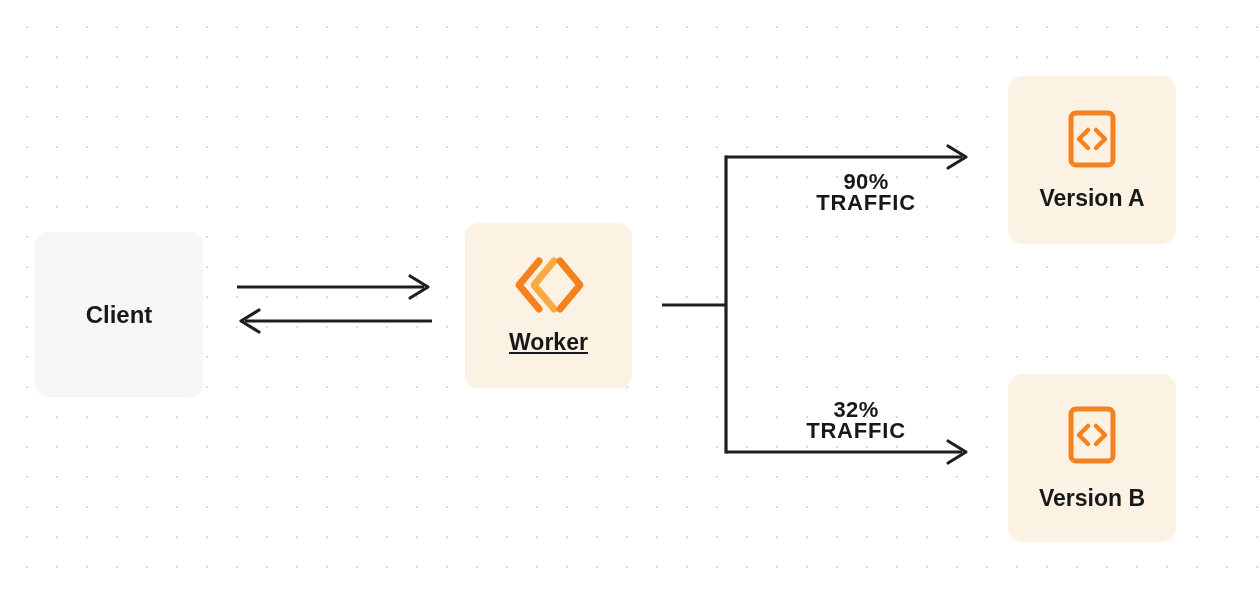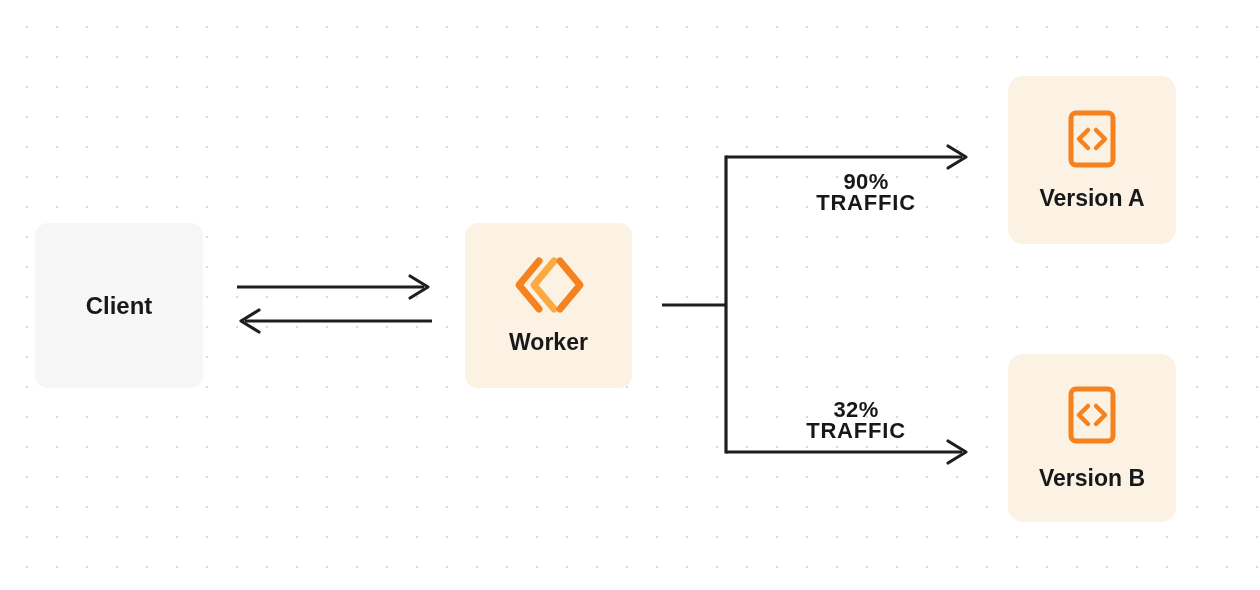--- a/index.html
+++ b/index.html
@@ -50,37 +50,38 @@
     align-items:center;
     justify-content:center;
     border-radius:13px;
   }
   .node-label{
     font-weight:700;
     font-size:23px;
     color:var(--text);
   }
   .client-box{
-    left:35px; top:223px; width:168px; height:165px;
+    left:35px; top:232px; width:168px; height:165px;
     background:var(--gray-box);
   }
   .client-box .node-label{font-size:24px;}
   .worker-box{
     left:465px; top:223px; width:167px; height:165px;
     background:var(--cream);
     gap:15px;
+    text-decoration:underline;
   }
   .version-box{
     left:1008px; width:168px; height:168px;
     background:var(--cream);
     gap:16px;
     border-radius:15px;
   }
   .version-a{top:76px;}
-  .version-b{top:354px;gap:20px;}
+  .version-b{top:374px;gap:20px;}
   .icon{display:block;}
   .workers-logo .outer{stroke:var(--orange);}
   .workers-logo .inner{stroke:var(--orange-light);}
   .code-file-icon .shape{stroke:var(--orange);}
   .traffic-label{
     position:absolute;
     transform:translateX(-50%);
     text-align:center;
     font-size:22px;
     font-weight:600;

